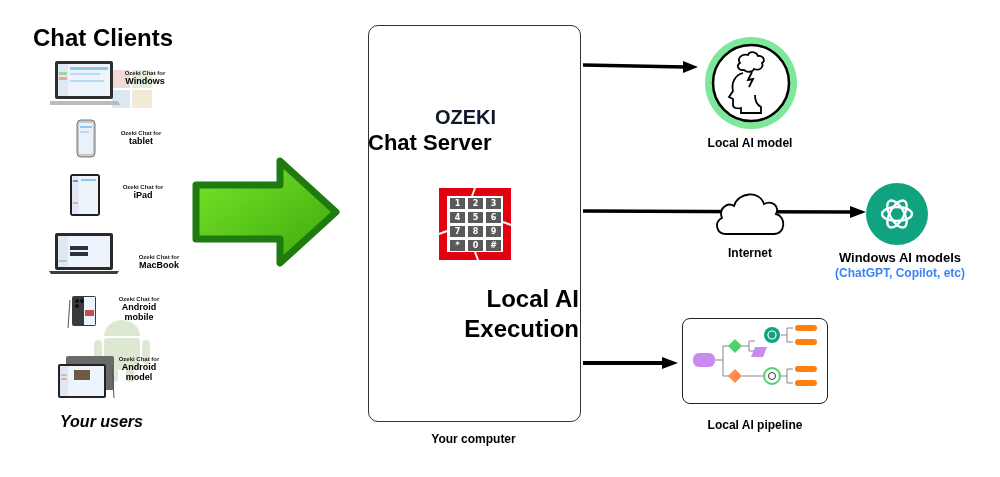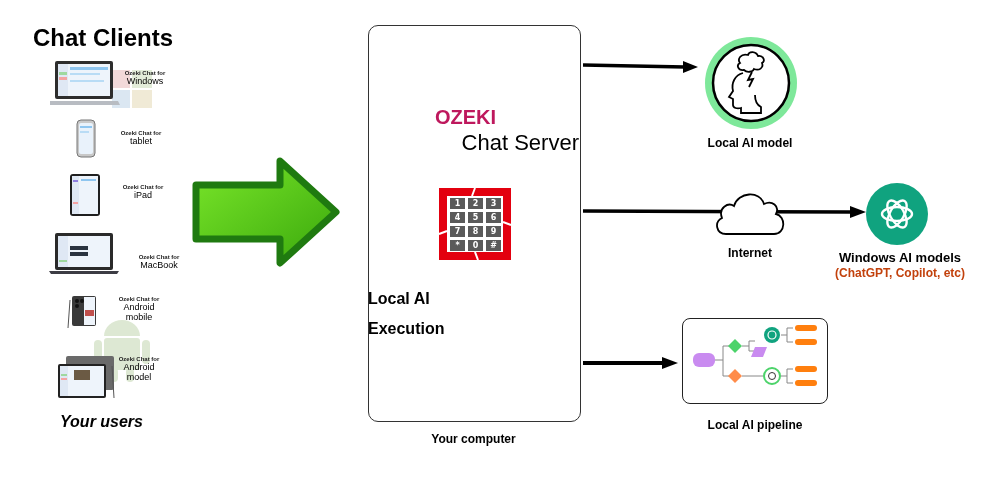--- a/index.html
+++ b/index.html
@@ -2,28 +2,28 @@
 <html><head>
 <meta charset="utf-8">
 <style>
   html, body { margin:0; padding:0; background:#ffffff; }
   body { width:1000px; height:477px; position:relative; overflow:hidden; font-family:"Liberation Sans", sans-serif; color:#000; }
   .abs { position:absolute; }
   .title-clients { left:33px; top:24px; font-size:24px; font-weight:bold; }
   .your-users { left:60px; top:413px; font-size:16px; font-weight:bold;font-style:italic; }
   .client { position:absolute; }
   .client .small { font-size:6px; font-weight:bold; text-align:center; display:block; color:#222; }
-  .client .big { font-size:9px; font-weight:normal; text-align:center; display:block; line-height:10px; }
+  .client .big { font-size:9px; font-weight:bold; text-align:center; display:block; line-height:10px; }
   .server-box { left:368px; top:25px; width:211px; height:395px; border:1.5px solid #333; border-radius:10px; background:#fff; }
-  .ozeki { left:368px; width:195px; top:106px; text-align:center; color:#be185d; font-size:20px; font-weight:bold; }
-  .chat-server { left:368px; width:211px; top:130px; text-align:right; font-size:22px; font-weight:normal; }
-  .local-exec { left:368px; width:211px; top:284px; text-align:left; font-size:16px; font-weight:bold; line-height:30px; }
+  .ozeki { left:368px; width:195px; top:106px; text-align:center; color:#0f172a; font-size:20px; font-weight:bold; }
+  .chat-server { left:368px; width:211px; top:130px; text-align:left; font-size:22px; font-weight:bold; }
+  .local-exec { left:368px; width:211px; top:284px; text-align:right; font-size:24px; font-weight:bold; line-height:30px; }
   .your-computer { left:368px; width:211px; top:432px; text-align:center; font-size:12px; font-weight:bold; }
   .label-center { text-align:center; font-weight:bold; font-size:12px; }
-  .gray { color:#c2410c; }
+  .gray { color:#3b82f6; }
 </style>
 </head>
 <body>
 
 <div class="abs title-clients">Chat Clients</div>
 
 <div class="client" style="left:50px;top:58px;width:120px;height:50px;">
   <svg width="120" height="52">
     <rect x="62" y="12" width="18" height="18" fill="#f2d9d9"></rect>
     <rect x="82" y="12" width="20" height="18" fill="#e2ecd9"></rect>

